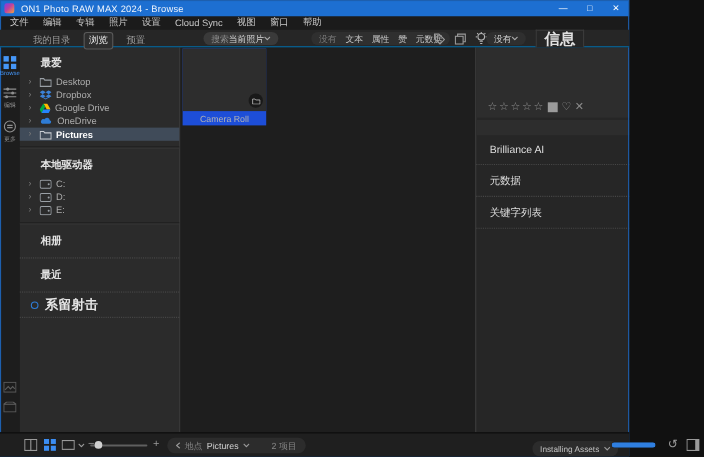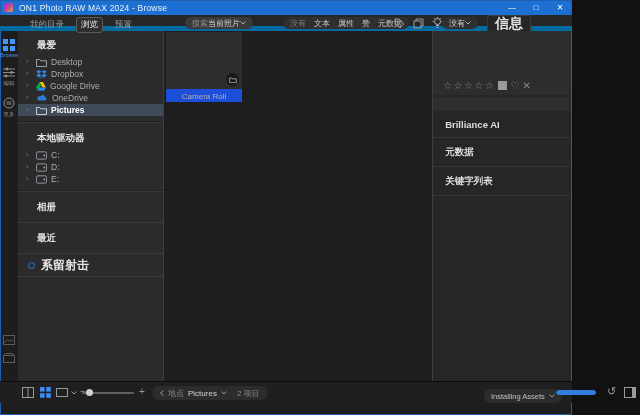--- a/index.html
+++ b/index.html
@@ -16,21 +16,21 @@
   .win-controls { margin-left:auto; display:flex; height:100%; }
   .win-btn { width:24px; height:100%; display:flex; align-items:center; justify-content:center;
              color:#fff; font-size:8px; cursor:default; }
 
   
   .menubar { height:12px; background:#1b1b1b; display:flex; align-items:center;
              gap:13px; padding-left:9px; }
   .menu-item { color:#c9c9c9; font-size:8.5px; white-space:nowrap; }
 
   
-  .toolbar { position:relative; height:16px; background:#262626; border-bottom:5px solid #0369a1; }
+  .toolbar { position:relative; height:16px; background:#262626; border-bottom:1px solid #0369a1; }
   .mod-tabs { position:absolute; left:26px; top:2px; display:flex; gap:8px; align-items:center; }
   .mod-tab { color:#9a9a9a; font-size:8.5px; padding:1px 4px; }
   .mod-tab.active { color:#f0f0f0; border:1px solid #5a5a5a; border-radius:3px; background:#2e2e2e; }
   .pill { position:absolute; top:2px; height:12px; background:#3a3a3a; border-radius:7px;
           display:flex; align-items:center; padding:0 7px; gap:0; font-size:8px; }
   .pill .dim { color:#8f8f8f; } .pill .lit { color:#d6d6d6; }
   .search-pill { left:185px; }
   .filter-pill { left:283px; background:#2f2f2f; gap:8px; }
   .filter-opt { color:#c6c6c6; font-size:8px; }
   .filter-opt.none { color:#7c7c7c; }
@@ -68,21 +68,21 @@
            background:#191919; display:flex; align-items:center; justify-content:center; }
   .tile-label { height:13px; font-size:8px; color:#b3b3b3; text-align:center; padding-top:3px; }
 
   .rightpanel { width:157px; background:#262626; border-left:1px solid #3e3e3e; display:flex; flex-direction:column; }
   .preview-block { height:64px; background:#2d2d2d; display:flex; flex-direction:column; justify-content:flex-end; }
   .rating-row { display:flex; align-items:center; gap:3px; padding:0 0 4px 10px; }
   .stars { color:#8c8c8c; font-size:10px; letter-spacing:1.5px; font-family:"DejaVu Sans",sans-serif; }
   .swatch { width:9px; height:9px; background:#9b9b9b; display:inline-block; }
   .glyph { color:#8c8c8c; font-size:10px; font-family:"DejaVu Sans",sans-serif; }
   .strip { height:14px; background:#2d2d2d; margin-top:2px; }
-  .ip-section { padding:8px 0 7px 12px; color:#dedede; font-size:9.5px; font-weight:bold;
+  .ip-section { padding:8px 0 7px 12px; color:#dedede; font-size:9.5px; font-weight:normal;
                 border-bottom:1px dotted #474747; }
 
   
   .bottombar { position:relative; height:22px; background:#1f1f1f; border-top:1px solid #0c0c0c; }
   .bb-abs { position:absolute; }
   .bb-text { color:#9a9a9a; font-size:10px; }
   .slider-track { left:82px; top:10px; width:52px; height:2px; background:#5f5f5f; border-radius:1px; }
   .slider-knob { left:86px; top:7px; width:7px; height:7px; border-radius:50%; background:#d0d0d0; }
   .crumb-pill { left:152px; top:4px; height:14px; background:#2c2c2c; border-radius:7px;
                 display:flex; align-items:center; gap:4px; padding:0 8px; font-size:8px; }
@@ -103,20 +103,31 @@
   <div class="titlebar">
     <div class="app-logo"></div>
     <div class="title-text">ON1 Photo RAW MAX 2024 - Browse</div>
     <div class="win-controls">
       <div class="win-btn">—</div>
       <div class="win-btn">□</div>
       <div class="win-btn">✕</div>
     </div>
   </div>
 
+  <div class="menubar">
+    <span class="menu-item">文件</span>
+    <span class="menu-item">编辑</span>
+    <span class="menu-item">专辑</span>
+    <span class="menu-item">照片</span>
+    <span class="menu-item">设置</span>
+    <span class="menu-item">Cloud Sync</span>
+    <span class="menu-item">视图</span>
+    <span class="menu-item">窗口</span>
+    <span class="menu-item">帮助</span>
+  </div>
 
   <div class="toolbar">
     <div class="mod-tabs">
       <span class="mod-tab">我的目录</span>
       <span class="mod-tab active">浏览</span>
       <span class="mod-tab">预置</span>
     </div>
 
     <div class="pill search-pill">
       <span class="dim">搜索</span>
@@ -343,21 +354,21 @@
 
     <div class="bb-abs crumb-pill">
       <svg width="4" height="6">
           <path d="M3.5 0.5 L0.5 3 L3.5 5.5" stroke="#9a9a9a" fill="none"></path>
         </svg>
       <span class="dim">地点</span>
       <span class="lit">Pictures</span>
       <svg width="6" height="4">
           <path d="M0.5 0.5 L3 3 L5.5 0.5" stroke="#9a9a9a" fill="none"></path>
         </svg>
-      <span class="dim" style="margin-left:6px;">2 项目</span>
+      <span class="dim" style="margin-left:16px;">2 项目</span>
     </div>
 
     <div class="bb-abs status-pill">
       <span class="st">Installing Assets</span>
       <svg width="6" height="4">
           <path d="M0.5 0.5 L3 3 L5.5 0.5" stroke="#9a9a9a" fill="none"></path>
         </svg>
     </div>
     <div class="bb-abs prog-track">
       <div class="prog-fill" style="width: 100%;"></div>

